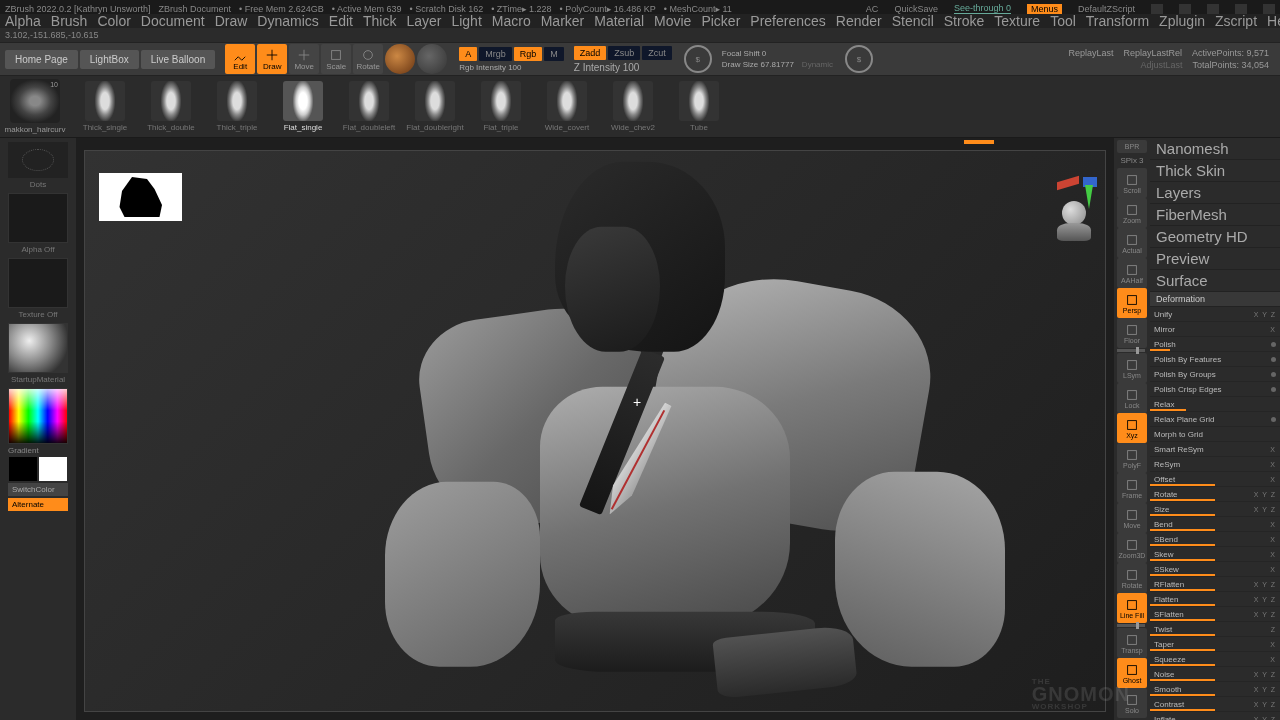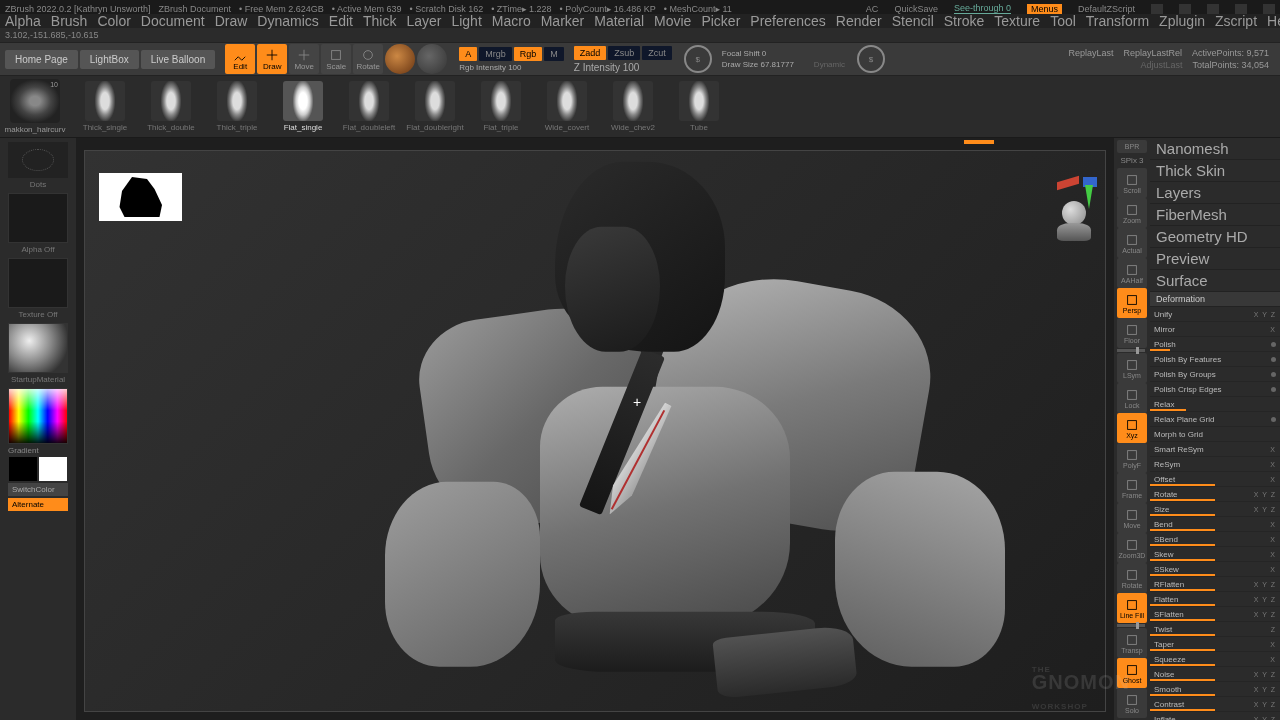--- a/index.html
+++ b/index.html
@@ -20,21 +20,21 @@
 .header-shelf { background: #3a3a3a; height: 34px; display: flex; align-items: center; padding: 0 5px; gap: 2px; border-top: 1px solid #222; border-bottom: 1px solid #222;}
 .header-shelf .tab-btn { background: #555; color: #ccc; padding: 4px 10px; font-size: 10px; border-radius: 2px; }
 .header-shelf .tool-btn { width: 30px; height: 30px; background: #444; border-radius: 2px; display:flex; flex-direction:column; align-items:center; justify-content:center; font-size:8px; color:#999;}
 .header-shelf .tool-btn.active { background: #ff8c1a; color: #000; }
 .header-shelf .tool-btn svg { width: 14px; height: 14px; }
 .header-shelf .circle-btn { width: 30px; height: 30px; border-radius: 50%; background: radial-gradient(circle at 40% 40%, #666, #333); }
 .header-shelf .mode-chip { padding: 2px 6px; font-size: 9px; border-radius: 1px; }
 .header-shelf .mode-chip.orange { background: #ff8c1a; color: #000; }
 .header-shelf .mode-chip.dim { background: #0f172a; color: #888; }
 .header-shelf .slider-group { display:flex; flex-direction:column; gap:2px; margin-left:8px; font-size:8px;}
-.header-shelf .slider-group .row { display:flex; gap:20px;justify-content:center;}
+.header-shelf .slider-group .row { display:flex; gap:8px;justify-content:center;}
 .header-shelf .s-circle { width:28px; height:28px; border-radius:50%; border:2px solid #888; display:flex; align-items:center; justify-content:center; margin-left:10px; position:relative;}
 .header-shelf .stats { margin-left:auto; font-size:9px; color:#999; display:flex; flex-direction:column; align-items:flex-end; gap:2px; margin-right:6px;}
 .header-shelf .stats .row { display:flex; gap:10px;}
 .header-shelf .stats .dim { color:#666;}
 
 .brush-shelf { background: #2b2b2b; height: 62px; display: flex; align-items: center; padding: 0 5px; gap: 14px; border-bottom:1px solid #1a1a1a;}
 .brush-shelf .main-brush { width: 60px; display:flex; flex-direction:column; align-items:center; }
 .brush-shelf .brush-preview { width: 50px; height: 44px; background: radial-gradient(ellipse at center, #888 15%, #444 45%, #222 70%); border-radius:4px; position:relative;}
 .brush-shelf .brush-preview::after { content:"10"; position:absolute; top:2px; right:2px; font-size:7px; color:#999;}
 .brush-shelf .brush-item { display:flex; flex-direction:column; align-items:center; width:52px; }
@@ -101,21 +101,21 @@
 .right-panel { width:130px; background:#2b2b2b; overflow:hidden;}
 .right-panel .section { padding:2px 6px; font-size:15px; color:#aaa; border-bottom:1px solid #222; cursor:pointer;}
 .right-panel .section.header { background:#383838; color:#ccc; font-size:9px;}
 .right-panel .deform-item { display:flex; align-items:center; padding:1px 4px; font-size:8px; color:#bbb; border-bottom:1px solid #252525; position:relative; height:15px;gap:32px;}
 .right-panel .deform-item .name { flex:1;}
 .right-panel .deform-item .xyz { font-size:7px; color:#777; letter-spacing:1px;}
 .right-panel .deform-item .dot { width:5px; height:5px; border-radius:50%; background:#666; margin-left:2px;}
 .right-panel .deform-item .slider-bg { position:absolute; bottom:0; left:0; height:2px; background:#ff8c1a;}
 
 .watermark { position:absolute; bottom:10px; right:150px; font-size:20px; color:rgba(200,200,200,0.15); font-weight:bold; letter-spacing:1px; line-height:0.9;}
-.watermark .sm { font-size:8px; display:block;margin-top:12px;}
+.watermark .sm { font-size:8px; display:block;}
 
 .dollar { color:#888; font-size:8px; padding:0 2px;}
 </style>
 </head>
 <body>
 
 <div class="title-bar">
   <div class="left">
     <span>ZBrush 2022.0.2 [Kathryn Unsworth]</span>
     <span>ZBrush Document</span>

